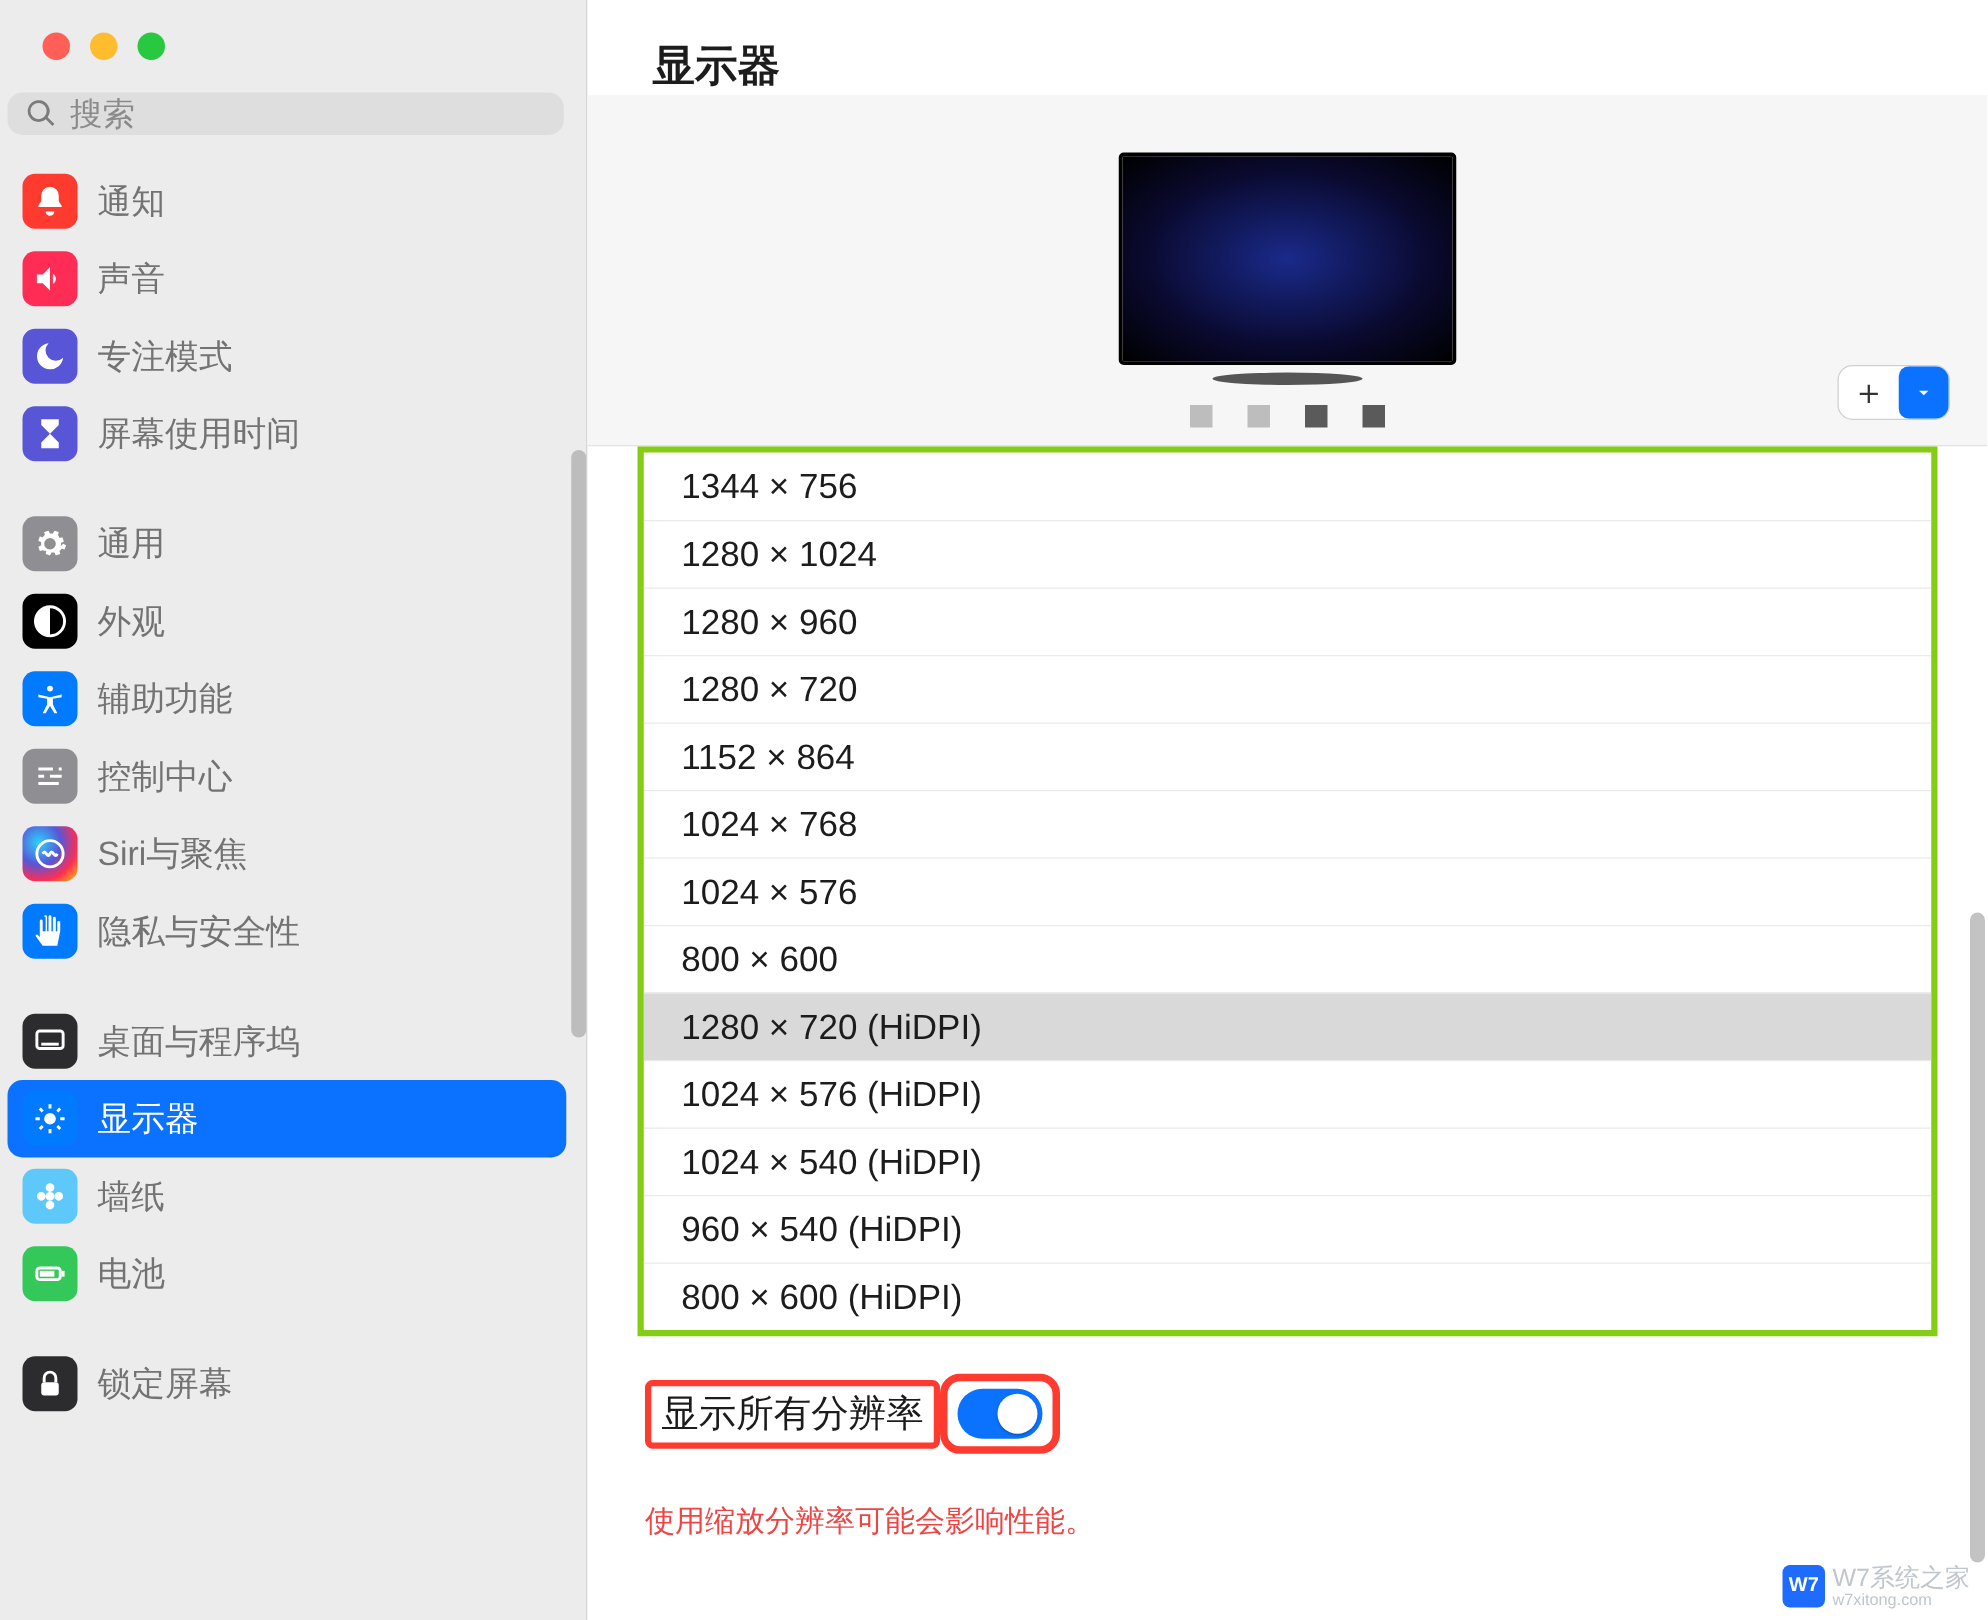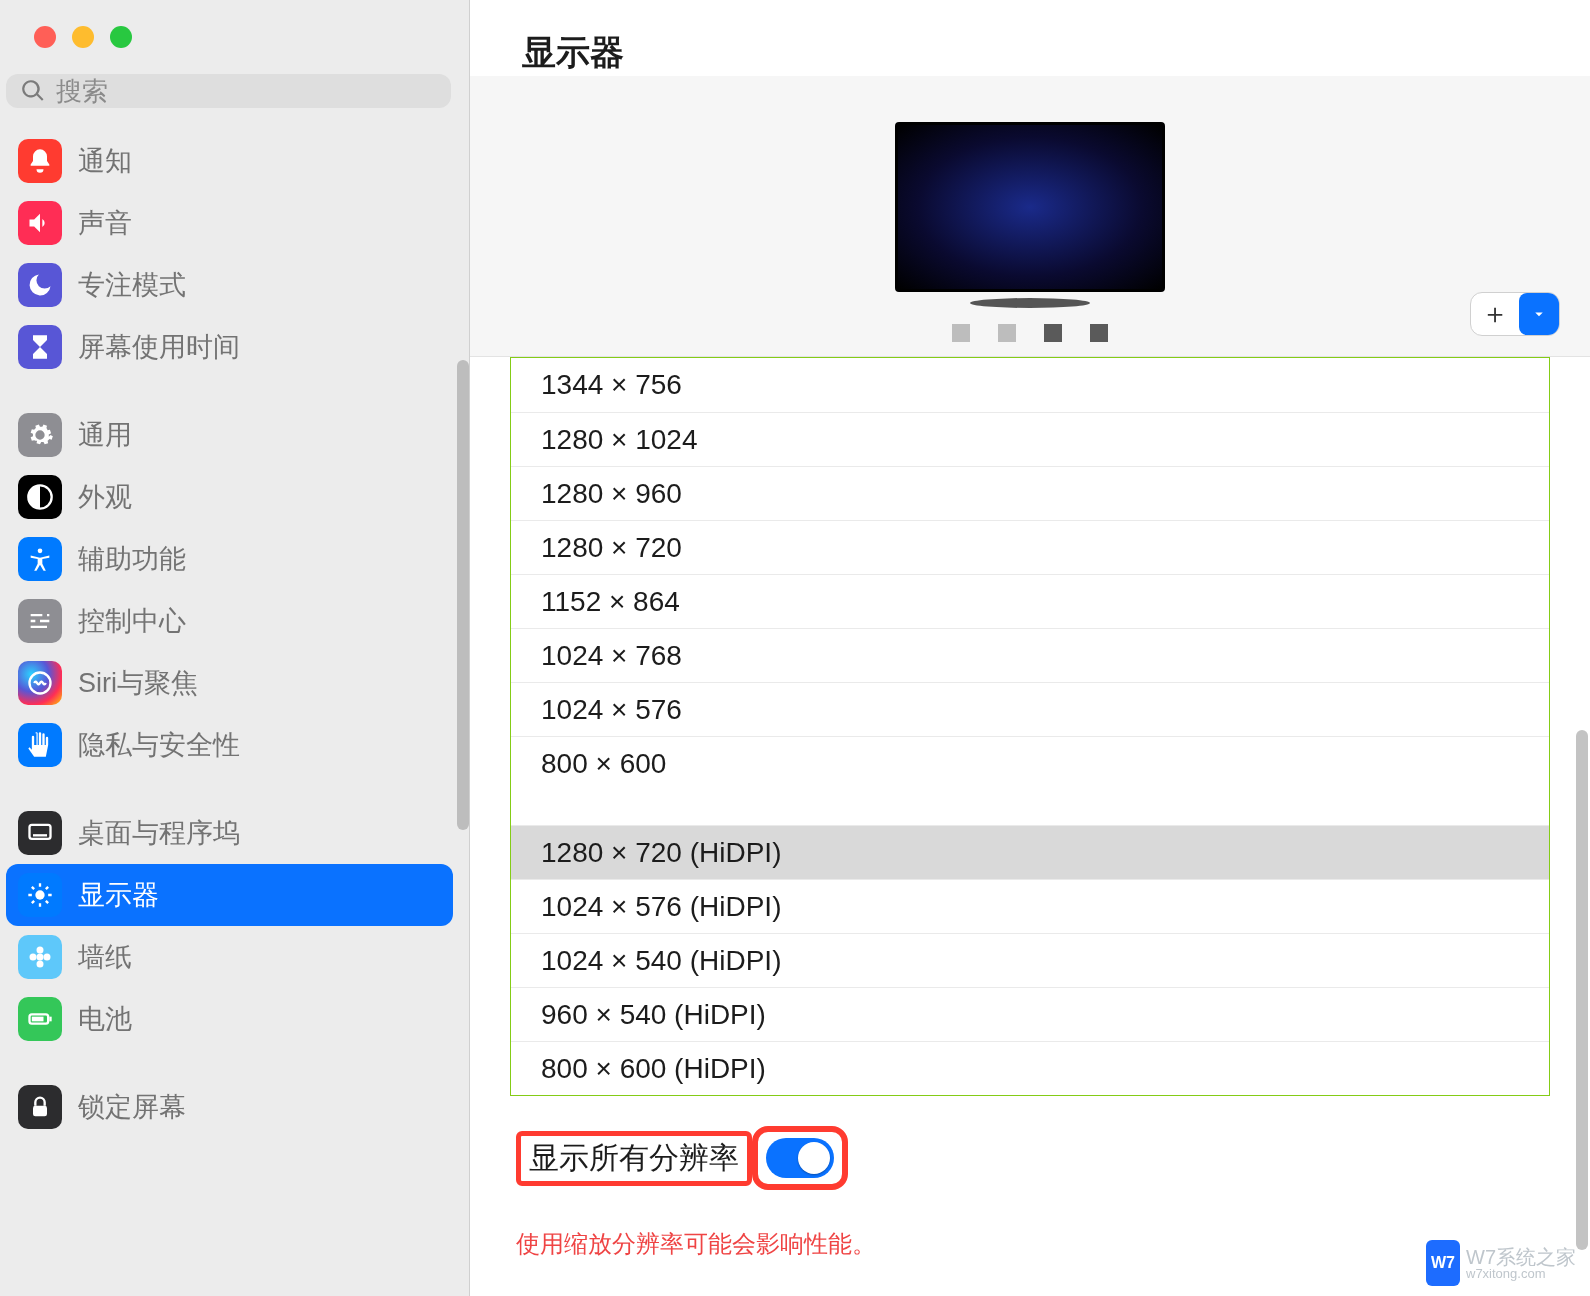--- a/index.html
+++ b/index.html
@@ -54,38 +54,38 @@
   .monitor-stand { position:absolute; bottom:-16px; left:50%; transform:translateX(-50%); width:120px; height:10px; background:#555; border-radius:50%; }
   .dots-row { display:flex; gap:28px; margin-top:32px; }
   .dot { width:18px; height:18px; background:#bdbdbd; }
   .dot.darker { background:#5a5a5a; }
   .add-display { position:absolute; right:30px; bottom:20px; display:flex; align-items:center; background:#fff; border:1px solid #d0d0d0; border-radius:12px; height:44px; overflow:hidden; }
   .add-display .plus { width:48px; display:flex; align-items:center; justify-content:center; font-size:28px; color:#333; }
   .add-display .chev { width:40px; background:#0a72ff; height:100%; display:flex; align-items:center; justify-content:center; border-radius:8px; }
   .add-display .chev svg { width:18px; height:18px; fill:#fff; }
 
   .scroll-area { flex:1; overflow-y:auto; padding: 0 40px 40px 40px; position:relative; }
-  .res-list { background:#fff; border:1px solid #84cc16; border-radius:0; overflow:hidden;}
+  .res-list { background:#fff; border:5px solid #84cc16; border-radius:0; overflow:hidden;}
   .res-row { height:54px; display:flex; align-items:center; padding:0 30px; font-size:28px; color:#1c1c1c; border-top:1px solid #eaeaea; cursor:default; }
   .res-row:first-child { border-top:none; }
-  .res-row.selected { background:#d9d9d9;margin-top:35px; }
+  .res-row.selected { background:#d9d9d9; }
 
   .toggle-row { display:flex; align-items:center; justify-content:flex-start; margin-top:30px; padding: 0 6px; }
   .toggle-label-box { border:5px solid #ff3b30; border-radius:6px; padding:2px 8px; }
   .toggle-label { font-size:30px; color:#1c1c1c; }
   .switch-box { border:6px solid #ff3b30; border-radius:16px; padding:6px 8px;}
   .switch { width:68px; height:40px; background:#0a72ff; border-radius:20px; position:relative; }
   .switch .knob { position:absolute; right:4px; top:4px; width:32px; height:32px; background:#fff; border-radius:50%; box-shadow:0 1px 2px rgba(0,0,0,.3);}
 
   .hint { margin-top:38px; font-size:24px; color:#ef4444; padding:0 6px;}
 
   .main-scroll-ind { position:absolute; right:2px; top:730px; width:12px; height:520px; background:#c3c3c3; border-radius:6px;}
 
   .watermark { position:absolute; right:14px; bottom:10px; display:flex; align-items:center; gap:6px; font-size:20px; color:#bfc6cc; }
-  .watermark .logo { width:34px; height:46px; background:#1d6cff; border-radius:6px; display:flex; align-items:center; justify-content:center; color:#fff; font-weight:700; font-size:16px;}
+  .watermark .logo { width:34px; height:34px; background:#1d6cff; border-radius:6px; display:flex; align-items:center; justify-content:center; color:#fff; font-weight:700; font-size:16px;}
 </style>
 </head>
 <body>
 
 <div class="window">
   <aside class="sidebar">
     <div class="traffic-lights">
       <div class="tl tl-close"></div>
       <div class="tl tl-min"></div>
       <div class="tl tl-max"></div>

